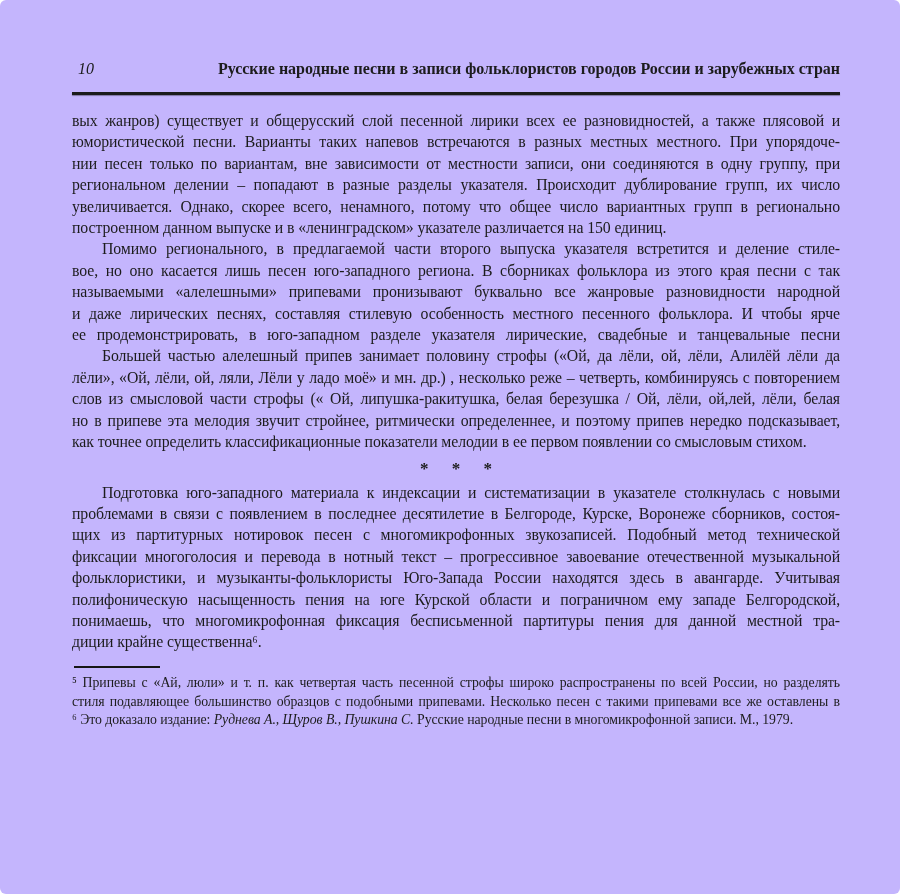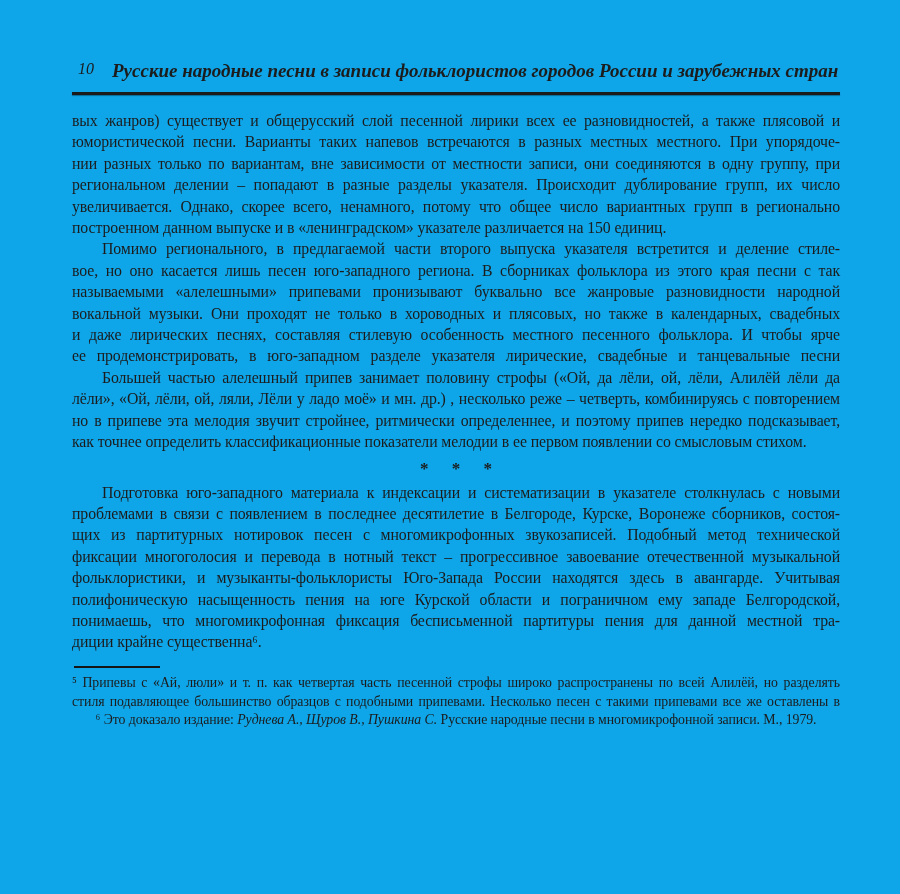--- a/index.html
+++ b/index.html
@@ -1,36 +1,37 @@
 <!DOCTYPE html>
 <html lang="ru"><head>
 <meta charset="utf-8">
 <style>
   html,body{margin:0;padding:0;background:#ffffff;}
   .page{
     position:relative;
     width:900px;height:894px;
-    background:#0ea5e9;
+    background:#c4b5fd;
     font-family:"Liberation Serif","DejaVu Serif",serif;
     color:#1c1c1c;
     overflow:hidden;
+    border-radius:6px;
   }
   .content{
     position:absolute;left:72px;top:60px;width:768px;
   }
   
   .header{position:relative;height:26px;}
   .pagenum{
     position:absolute;left:6px;top:0;
     font-style:italic;font-size:16px;
   }
   .runtitle{
-    text-align:left;
-    font-style:italic;font-weight:700;
-    font-size:19px;letter-spacing:0;
+    text-align:right;
+    font-weight:700;
+    font-size:16px;letter-spacing:0;
     padding-left:40px;
   }
   .header-rule{
     height:3px;background:#1b1b1b;margin-top:6px;
     box-shadow:0 1px 1px rgba(0,0,0,0.35);
   }
   
   .bodytext{margin-top:15px;font-size:15.8px;letter-spacing:-0.1px;}
   .para{margin:0;}
   .line{
@@ -47,55 +48,55 @@
     line-height:21px;
     padding:5px 0 3px 0;
     letter-spacing:0;
   }
   
   .fn-rule{
     width:86px;height:2px;background:#161616;margin:13px 0 6px 2px;
   }
   .footnotes{font-size:13.8px;letter-spacing:-0.05px;}
   .footnotes .line{line-height:18.8px;}
-  .fn-line{line-height:18.8px;text-align:center;}
+  .fn-line{line-height:18.8px;text-align:left;}
   .it{font-style:italic;}
 </style>
 </head>
 <body>
 
 <div class="page">
   <div class="content">
 
     <div class="header">
       <span class="pagenum">10</span>
       <div class="runtitle">Русские народные песни в записи фольклористов городов России и зарубежных стран</div>
     </div>
     <div class="header-rule"></div>
 
     <div class="bodytext">
       <div class="para">
           <div class="line">вых жанров) существует и общерусский слой песенной лирики всех ее разновидностей, а также плясовой и</div>
           <div class="line">юмористической песни. Варианты таких напевов встречаются в разных местных местного. При упорядоче-</div>
-          <div class="line">нии разных только по вариантам, вне зависимости от местности записи, они соединяются в одну группу, при</div>
+          <div class="line">нии песен только по вариантам, вне зависимости от местности записи, они соединяются в одну группу, при</div>
           <div class="line">региональном делении – попадают в разные разделы указателя. Происходит дублирование групп, их число</div>
           <div class="line">увеличивается. Однако, скорее всего, ненамного, потому что общее число вариантных групп в регионально</div>
           <div class="line last">построенном данном выпуске и в «ленинградском» указателе различается на 150 единиц.</div>
         </div>
       <div class="para">
           <div class="line indent">Помимо регионального, в предлагаемой части второго выпуска указателя встретится и деление стиле-</div>
           <div class="line">вое, но оно касается лишь песен юго-западного региона. В сборниках фольклора из этого края  песни с так</div>
           <div class="line">называемыми «алелешными» припевами пронизывают буквально все жанровые разновидности народной</div>
-          <div class="line">вокальной музыки. Они проходят не только в хороводных и плясовых, но также в календарных, свадебных</div>
           <div class="line">и даже лирических песнях, составляя стилевую особенность местного песенного фольклора. И чтобы ярче</div>
           <div class="line">ее продемонстрировать, в юго-западном разделе указателя лирические, свадебные и танцевальные   песни</div>
         </div>
       <div class="para">
           <div class="line indent">Большей частью алелешный припев занимает половину строфы («Ой, да лёли, ой, лёли, Алилёй лёли да</div>
           <div class="line">лёли», «Ой, лёли, ой, ляли, Лёли у ладо моё» и мн. др.) , несколько реже – четверть, комбинируясь с повторением</div>
+          <div class="line">слов из смысловой части строфы (« Ой, липушка-ракитушка, белая березушка / Ой, лёли, ой,лей, лёли, белая</div>
           <div class="line">но в припеве эта мелодия звучит стройнее, ритмически определеннее, и поэтому припев нередко подсказывает,</div>
           <div class="line last">как точнее определить классификационные показатели мелодии в ее первом появлении со смысловым стихом.</div>
         </div>
 
       <div class="stars">* * *</div>
 
       <div class="para">
           <div class="line indent">Подготовка юго-западного материала к индексации и систематизации в указателе столкнулась с новыми</div>
           <div class="line">проблемами в связи с появлением в последнее десятилетие в Белгороде, Курске, Воронеже сборников, состоя-</div>
           <div class="line">щих из партитурных нотировок песен с многомикрофонных звукозаписей. Подобный метод технической</div>
@@ -104,20 +105,20 @@
           <div class="line">полифоническую насыщенность пения на юге Курской области и пограничном ему западе Белгородской,</div>
           <div class="line">понимаешь, что многомикрофонная фиксация бесписьменной партитуры пения для данной местной тра-</div>
           <div class="line last">диции крайне существенна⁶.</div>
         </div>
     </div>
 
     <div class="fn-rule"></div>
 
     <div class="footnotes">
       <div class="fn">
-          <div class="line">⁵ Припевы с «Ай, люли» и т. п. как четвертая часть песенной строфы широко распространены по всей Алилёй, но разделять</div>
+          <div class="line">⁵ Припевы с «Ай, люли» и т. п. как четвертая часть песенной строфы широко распространены по всей России, но разделять</div>
           <div class="line">стиля подавляющее большинство образцов с подобными припевами. Несколько песен с такими припевами все же оставлены в</div>
         </div>
       <div class="fn-line"><span>⁶ Это доказало издание: </span><span class="it">Руднева А., Щуров В., Пушкина С.</span><span> Русские народные песни в многомикрофонной записи. М., 1979.</span></div>
     </div>
 
   </div>
 </div>
 
 </body></html>

